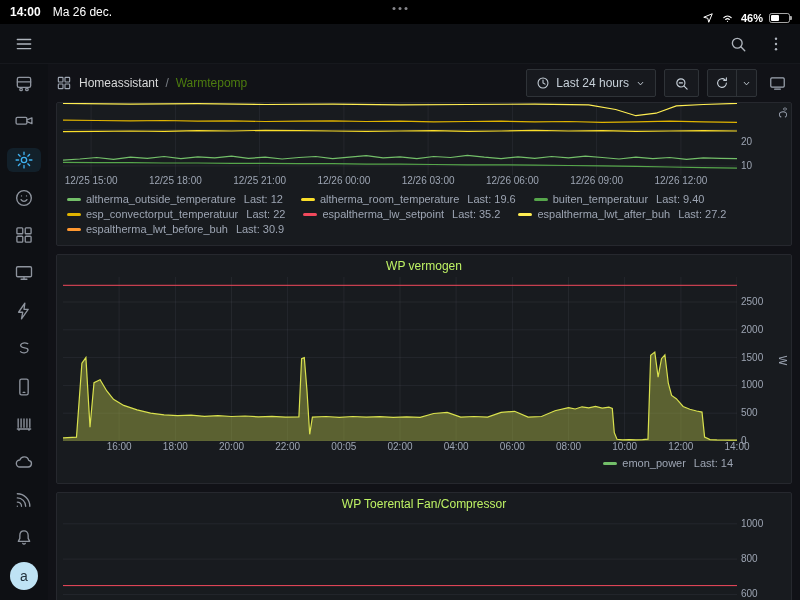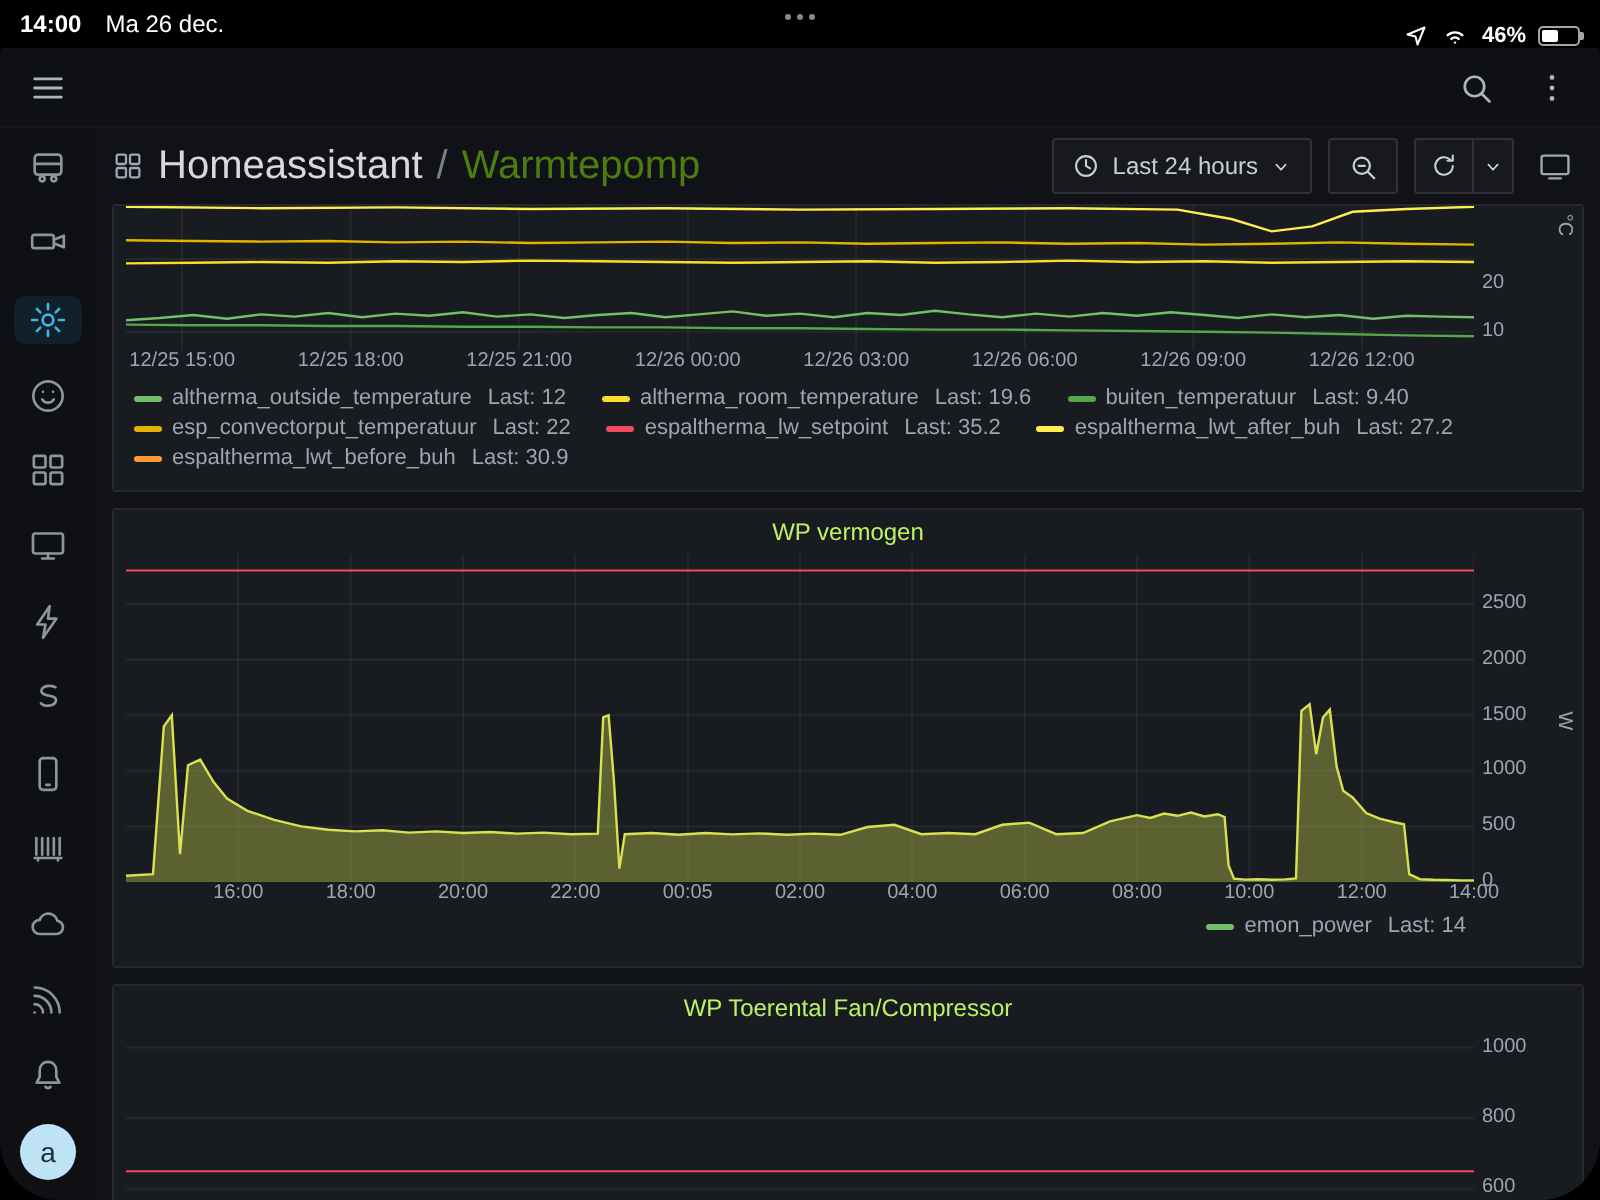--- a/index.html
+++ b/index.html
@@ -1,18 +1,18 @@
 <!DOCTYPE html>
 <html><head>
 <meta charset="utf-8">
 <style>
   *{margin:0;padding:0;box-sizing:border-box;}
   html,body{background:#000;}
   button{font-family:inherit;cursor:pointer;}
-  .screen{width:800px;height:600px;background:#111217;font-family:"Liberation Sans",sans-serif;overflow:hidden;display:flex;flex-direction:column;position:relative;border-radius:30px;}
+  .screen{width:800px;height:600px;background:#111217;font-family:"Liberation Sans",sans-serif;overflow:hidden;display:flex;flex-direction:column;position:relative;}
 
   
   .statusbar{height:24px;background:#000;display:flex;align-items:center;padding:0 10px;color:#fff;flex:0 0 auto;position:relative;}
   .sb-left{display:flex;gap:12px;align-items:center;font-size:12px;}
   .sb-time{font-weight:700;}
   .sb-center{position:absolute;left:50%;top:7px;transform:translateX(-50%);display:flex;gap:3px;}
   .sb-center span{width:3px;height:3px;border-radius:50%;background:#86868b;}
   .sb-right{margin-left:auto;display:flex;align-items:center;gap:6px;font-size:11px;font-weight:600;margin-top:11px;}
   .battery{position:relative;width:21px;height:10px;border:1px solid rgba(255,255,255,.65);border-radius:2.5px;padding:1px;display:inline-block;}
   .battery::after{content:"";position:absolute;right:-3px;top:2.5px;width:2px;height:4px;background:rgba(255,255,255,.65);border-radius:0 1px 1px 0;}
@@ -26,21 +26,21 @@
   
   .body{flex:1;display:flex;min-height:0;}
   .sidebar{width:48px;background:#0e1014;display:flex;flex-direction:column;align-items:center;padding:8px 0 12px;gap:13px;flex:0 0 auto;}
   .sb-it{background:none;border:none;color:#8e949e;width:34px;height:25px;display:flex;align-items:center;justify-content:center;border-radius:6px;}
   .sb-it.active{color:#3fb2f1;background:rgba(63,178,241,.10);}
   .mt-auto{margin-top:auto;}
   .avatar{width:28px;height:28px;border-radius:50%;background:#bfe3f4;color:#21313c;font-size:14px;display:flex;align-items:center;justify-content:center;}
 
   .main{flex:1;display:flex;flex-direction:column;min-width:0;background:#111217;}
   .pageheader{height:38px;display:flex;align-items:center;padding:0 10px 0 8px;flex:0 0 auto;}
-  .breadcrumb{display:flex;align-items:center;gap:7px;color:#d8d9da;font-size:20px;}
+  .breadcrumb{display:flex;align-items:center;gap:7px;color:#d8d9da;font-size:12px;}
   .breadcrumb svg{color:#9fa7b3;}
   .bc-sep{color:#7b8087;}
   .bc-page{color:#4d7c0f;}
   .toolbar{margin-left:auto;display:flex;align-items:center;gap:8px;}
   .tb-btn{height:28px;display:inline-flex;align-items:center;gap:6px;padding:0 9px;background:rgba(24,27,31,.9);border:1px solid #2f3338;border-radius:2px;color:#c7d0d9;font-size:12px;}
   .tb-split{display:inline-flex;border:1px solid #2f3338;border-radius:2px;height:28px;background:rgba(24,27,31,.9);}
   .tb-split button{background:none;border:none;color:#c7d0d9;height:100%;display:flex;align-items:center;padding:0 7px;}
   .tb-split button + button{border-left:1px solid #2f3338;padding:0 4px;}
   .tb-icon{background:none;border:none;color:#9fa7b3;height:28px;display:inline-flex;align-items:center;padding:0 4px;}
 

